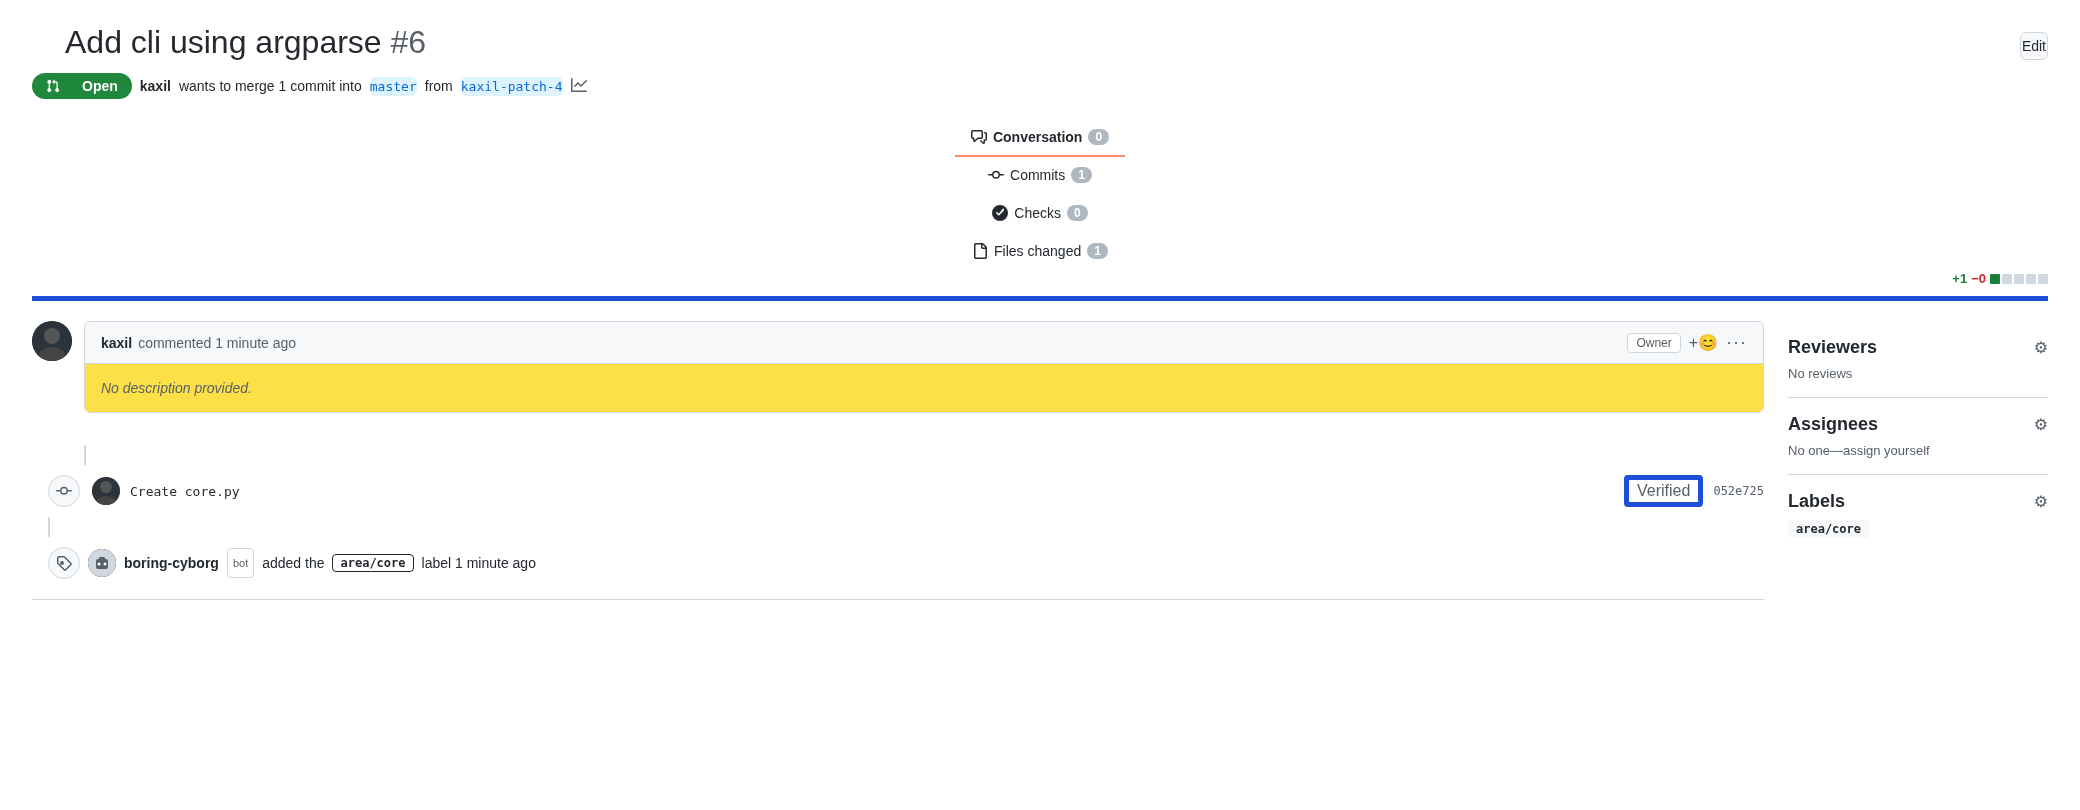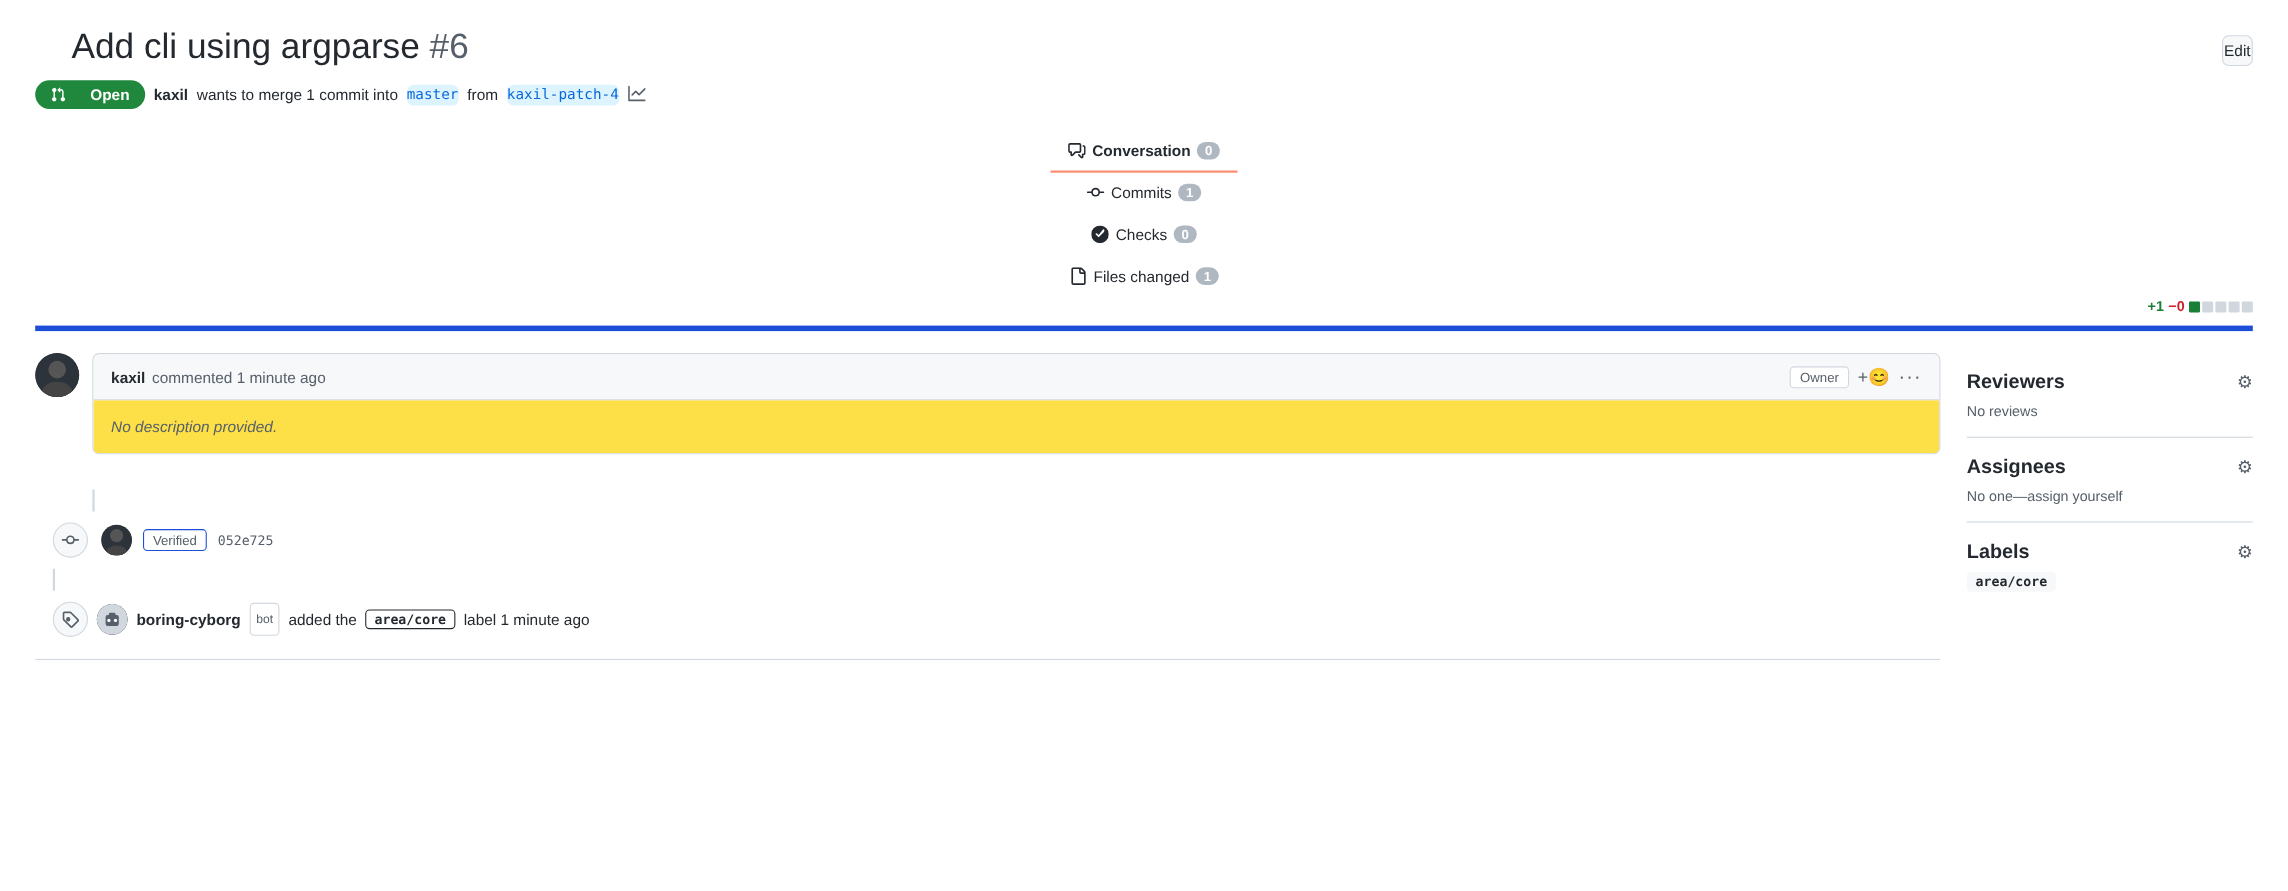--- a/index.html
+++ b/index.html
@@ -256,24 +256,24 @@
       gap: 10px;
       width: 100%;
     }
     .commit-message {
       font-family: monospace;
       font-size: 13px;
       color: #24292f;
       flex: 1;
     }
     .verified-badge {
-      border: 1px solid #1d4ed8;
+      border: 5px solid #1d4ed8;
       border-radius: 4px;
       padding: 2px 8px;
-      font-size: 12px;
+      font-size: 16px;
       color: #57606a;
       background: #fff;
       white-space: nowrap;
     }
     .commit-sha {
       font-family: monospace;
       font-size: 12px;
       color: #57606a;
     }
 
@@ -468,20 +468,21 @@
           </svg>
       </div>
       <div class="commit-item">
         <div class="avatar-small">
           <svg width="28" height="28" viewBox="0 0 28 28">
             <rect width="28" height="28" fill="#2d333b" rx="14"></rect>
             <circle cx="14" cy="10" r="6" fill="#555"></circle>
             <ellipse cx="14" cy="26" rx="10" ry="7" fill="#444"></ellipse>
           </svg>
         </div>
+        <span class="commit-message">Create core.py</span>
         <span class="verified-badge">Verified</span>
         <span class="commit-sha">052e725</span>
       </div>
     </div>
 
     <div style="margin-left:16px; border-left:2px solid #d0d7de; height:20px;"></div>
 
     <div class="label-event">
       <div class="label-event-icon">
         <svg width="16" height="16" viewBox="0 0 16 16" fill="currentColor">

